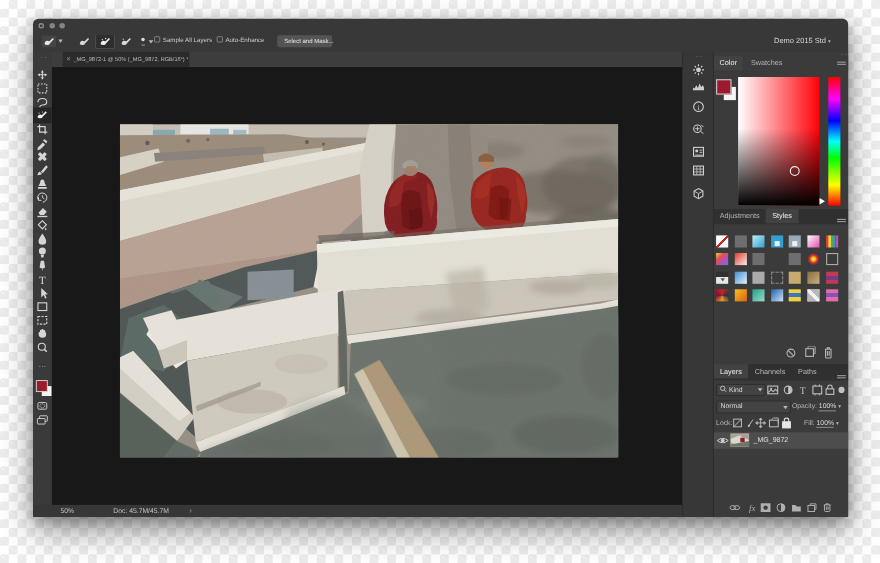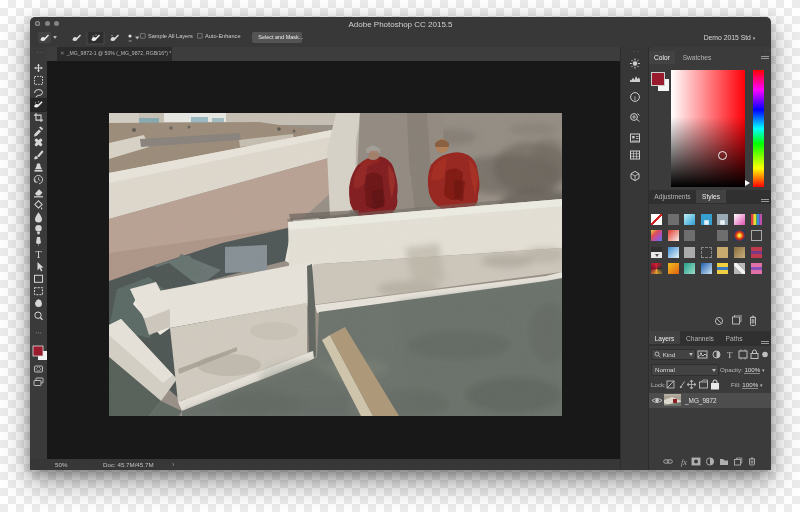--- a/index.html
+++ b/index.html
@@ -42,21 +42,20 @@
 .caret{position:absolute;right:2px;top:3px;width:0;height:0;border-left:2.5px solid transparent;border-right:2.5px solid transparent;border-top:3px solid #bbb;}
 .lbl{color:#b9b9b9;font-size:6.2px;position:absolute;white-space:nowrap;}
 </style>
 </head>
 <body>
 <div id="win">
 
   <div class="tl" style="left:5px;background:#8f8f8f;box-shadow:inset 0 0 0 1.2px #8f8f8f, inset 0 0 0 2.5px #3a3a3a;"></div>
   <div class="tl" style="left:14.7px;"></div>
   <div class="tl" style="left:24.4px;"></div>
-  <div id="title">Adobe Photoshop CC 2015.5</div>
 
   <svg class="abs" style="left:8px;top:15px;" width="120" height="13" viewBox="0 0 120 13">
 
     <rect x="0" y="0" width="13" height="11" rx="1" fill="#444"></rect>
     <path d="M2.5,8 Q3,5 5,5 Q7,5 7.5,7 Q7,9 5,9 Q3,9 2.5,8Z" fill="#e8e8e8"></path>
     <path d="M6,6.5 L10,2.5 L11,3.5 L7.5,7.3Z" fill="#e8e8e8"></path>
     <path d="M15,4 l4,0 l-2,3 z" fill="#b5b5b5"></path>
 
     <g transform="translate(33,0)">
       <path d="M1.5,8 Q2,5 4,5 Q6,5 6.5,7 Q6,9 4,9 Q2,9 1.5,8Z" fill="#dadada"></path>

